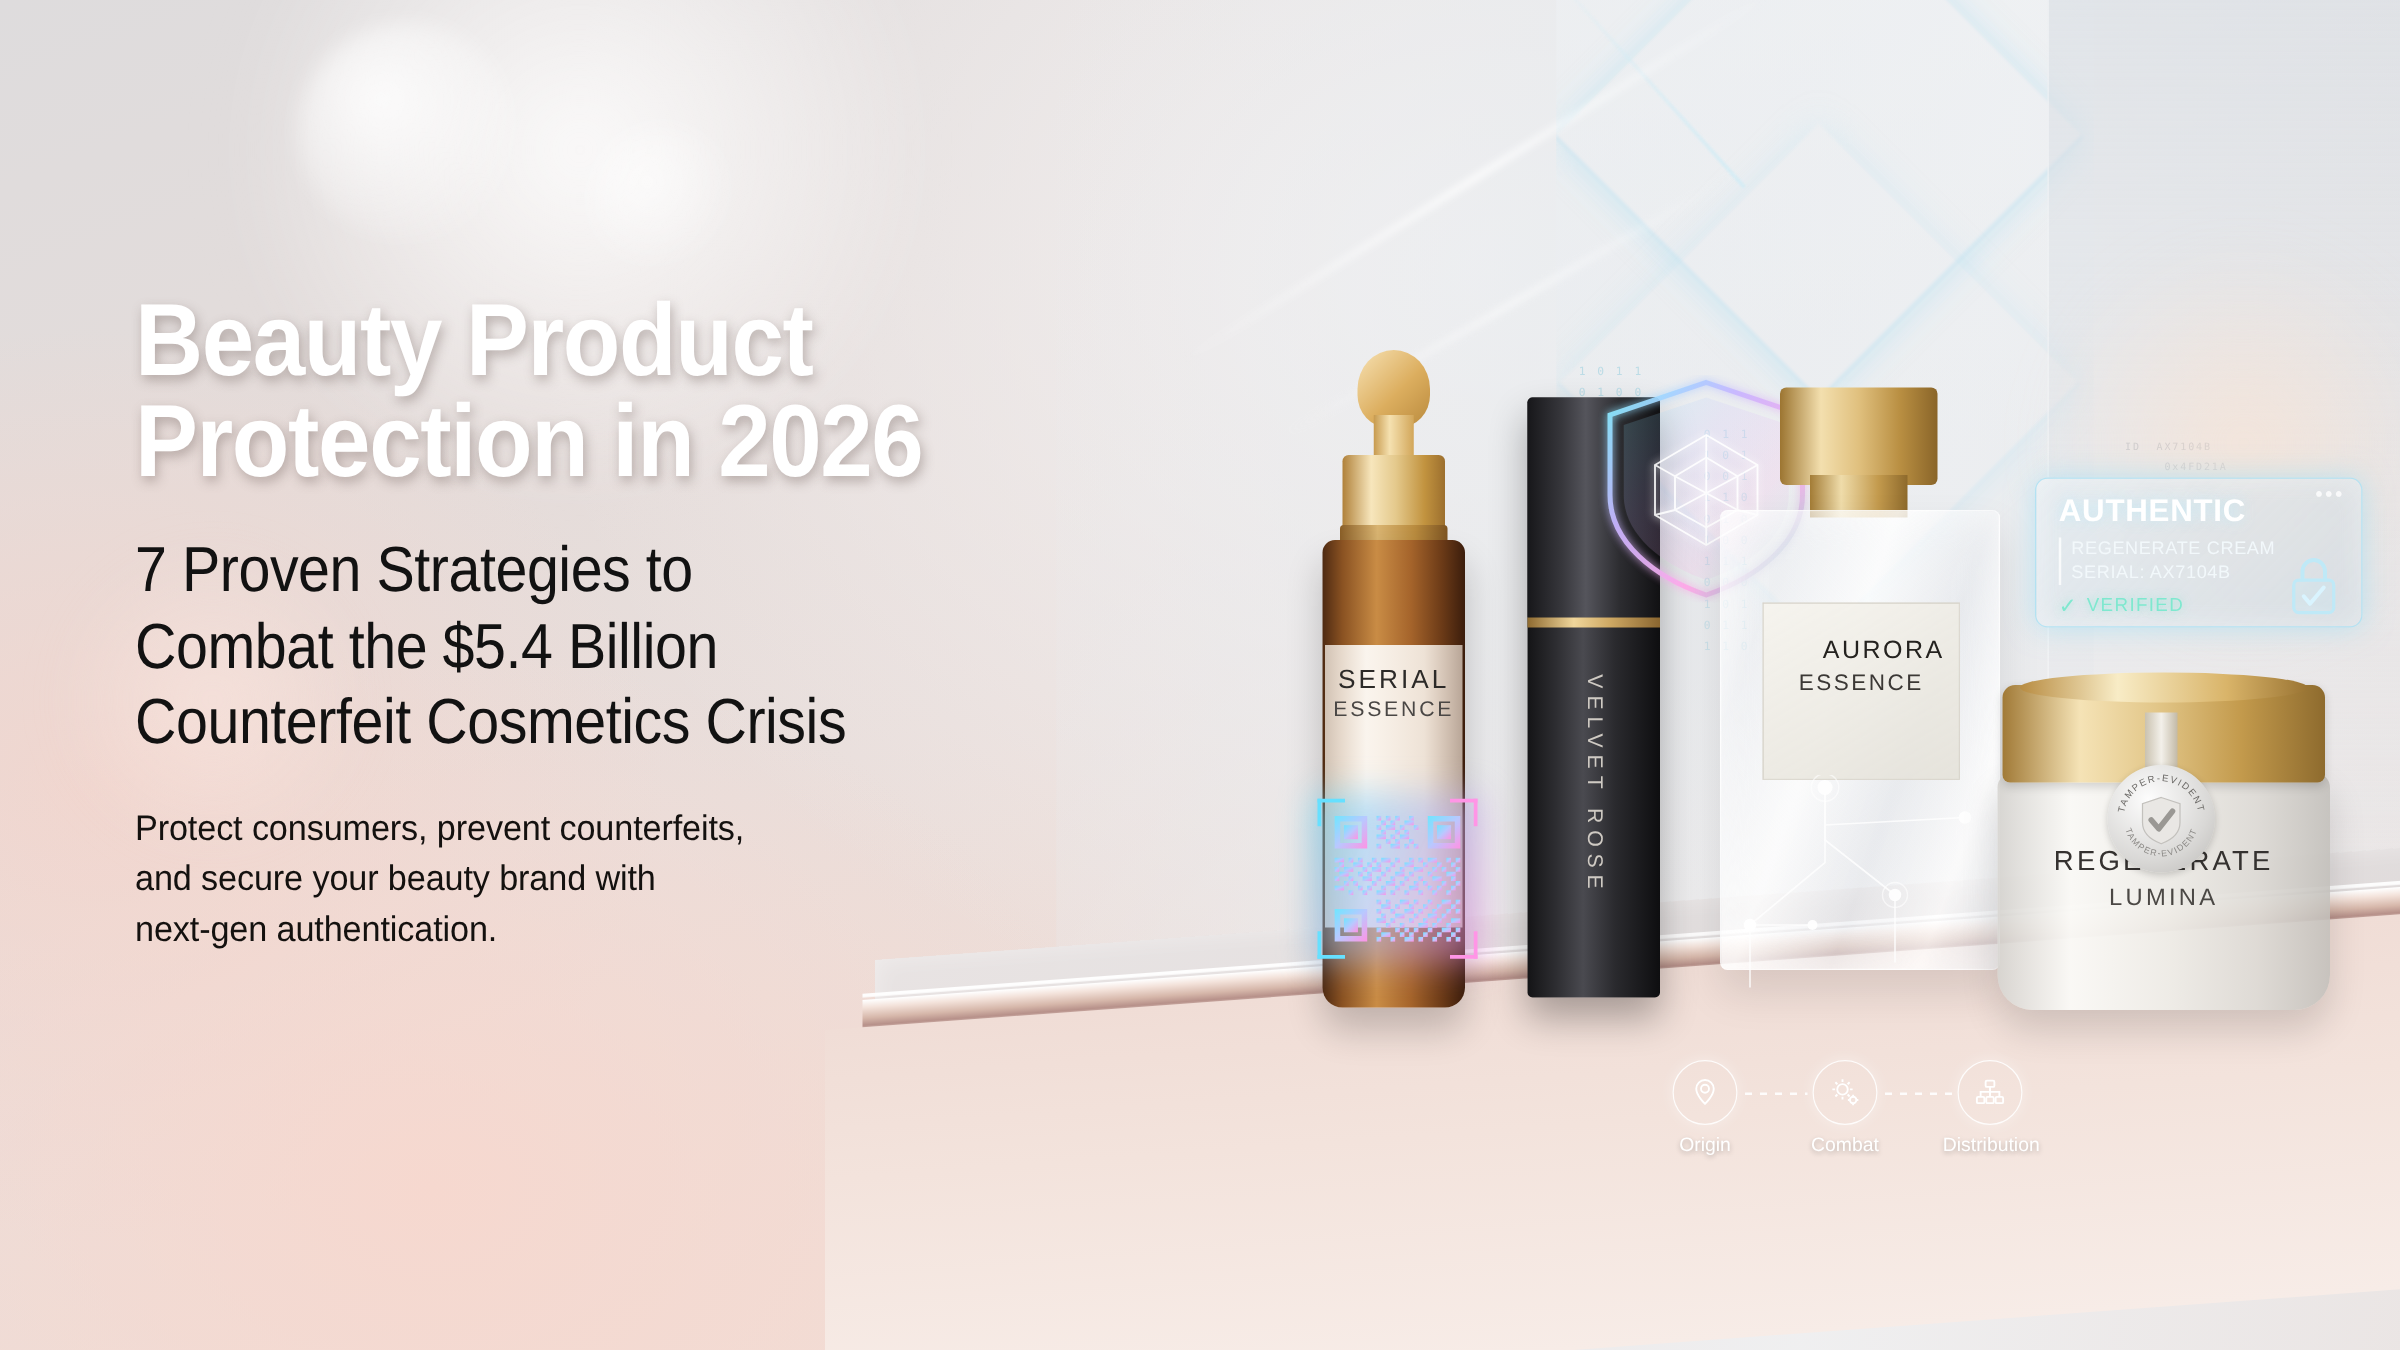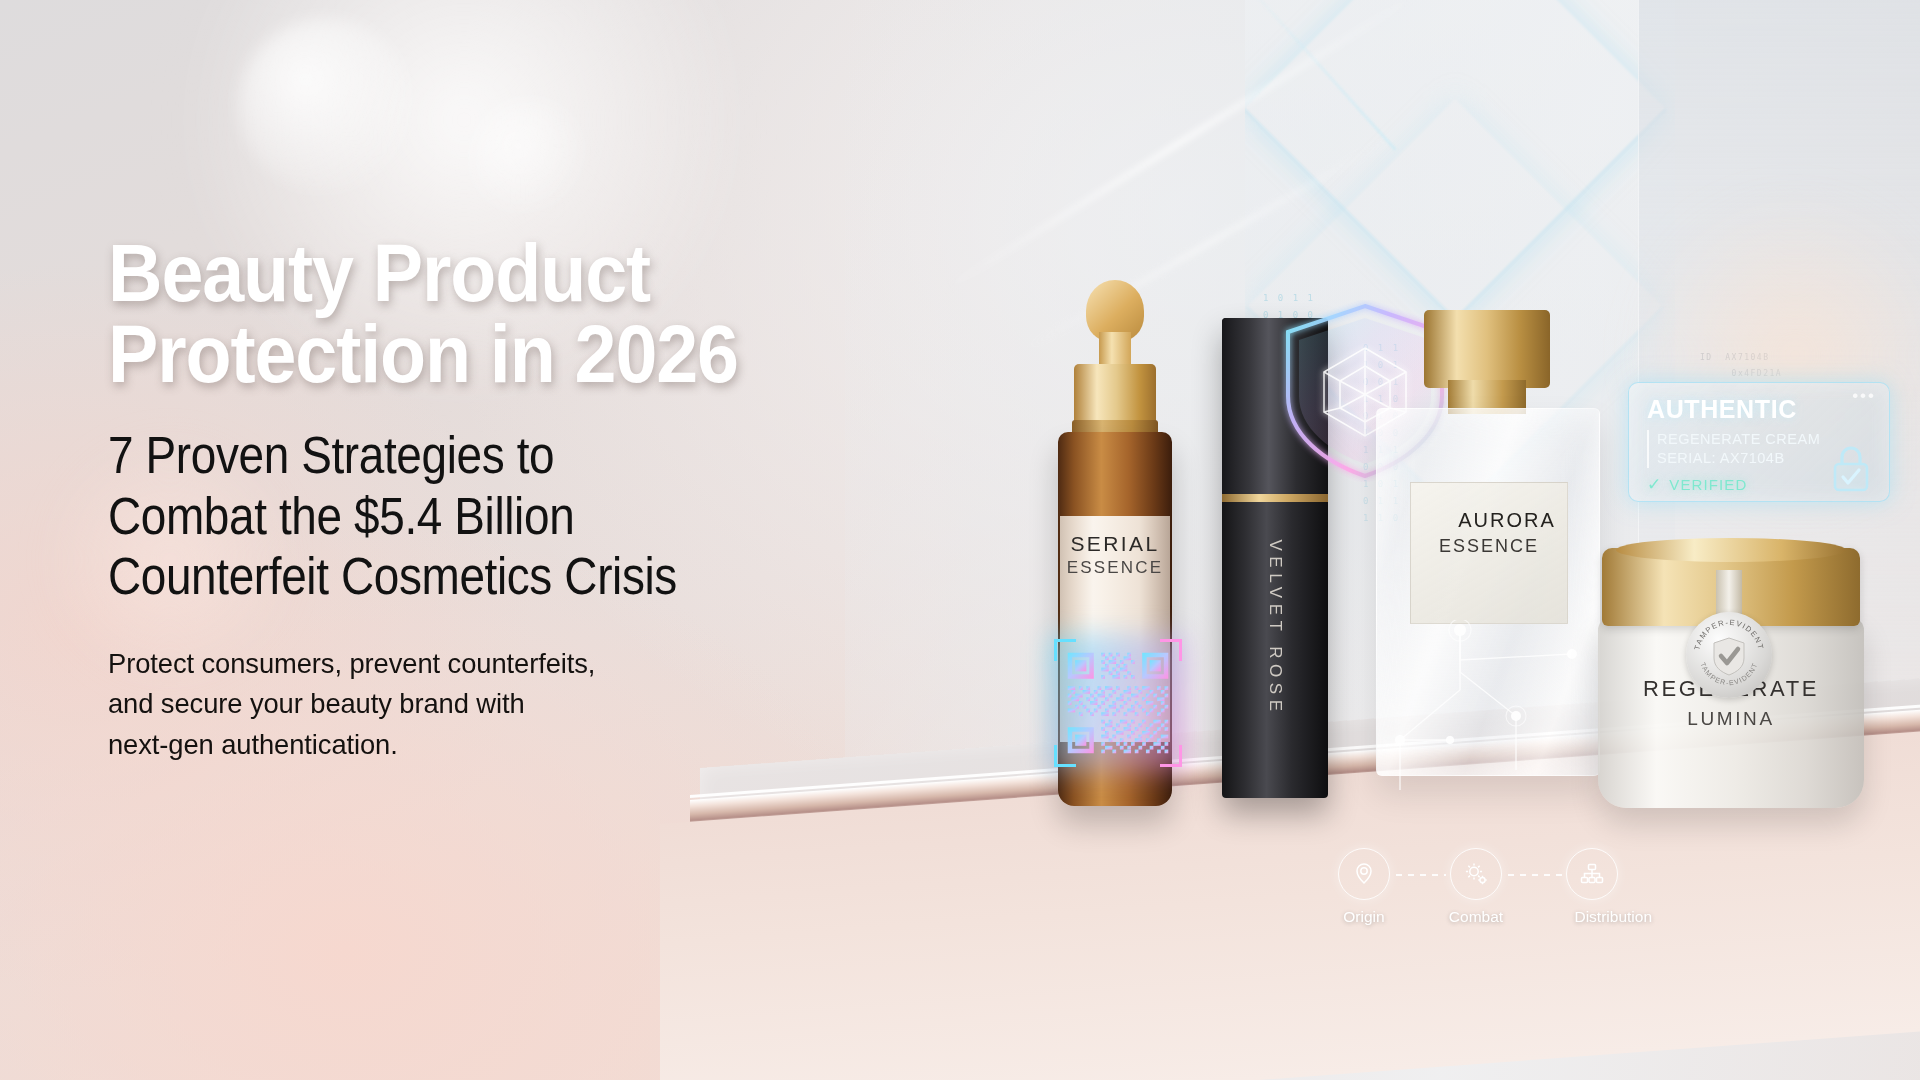--- a/index.html
+++ b/index.html
@@ -300,21 +300,21 @@
     background:repeating-linear-gradient(90deg, rgba(255,255,255,.9) 0 6px, rgba(255,255,255,0) 6px 12px);
   }
   .supply .d1 { left:58px;  width:50px; }
   .supply .d2 { left:170px; width:54px; }
   .supply .nlabel {
     position:absolute; top:60px; font-size:15.5px; color:#ffffff; white-space:nowrap;
     text-shadow:0 1px 4px rgba(0,0,0,.25);
   }
   .supply .l1 { left:-10px; width:72px; text-align:center; }
   .supply .l2 { left:96px;  width:84px; text-align:center; }
-  .supply .l3 { left:196px; width:118px; text-align:right; }
+  .supply .l3 { left:196px; width:118px; text-align:center; }
 
   
   .copy { position:absolute; left:108px; top:232px; width:880px; }
   .headline {
     font-family:"Liberation Sans", sans-serif;
     font-size:82px; font-weight:700; line-height:0.99; color:#ffffff;
     letter-spacing:-1.2px;
     transform:scaleX(.92); transform-origin:left center;
     text-shadow:2px 4px 10px rgba(120,105,100,.45);
   }

